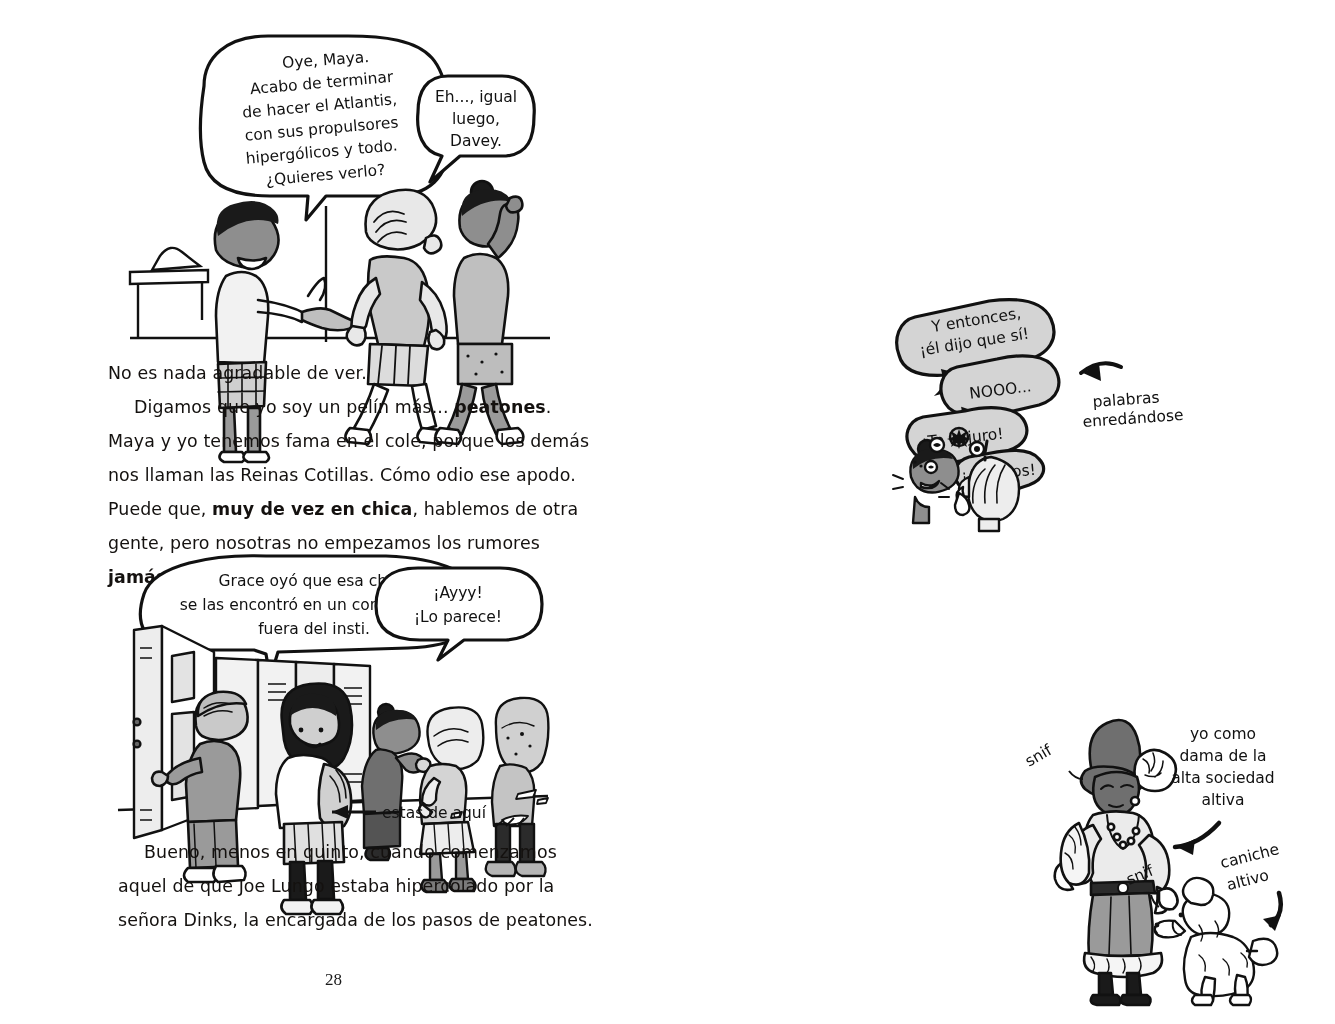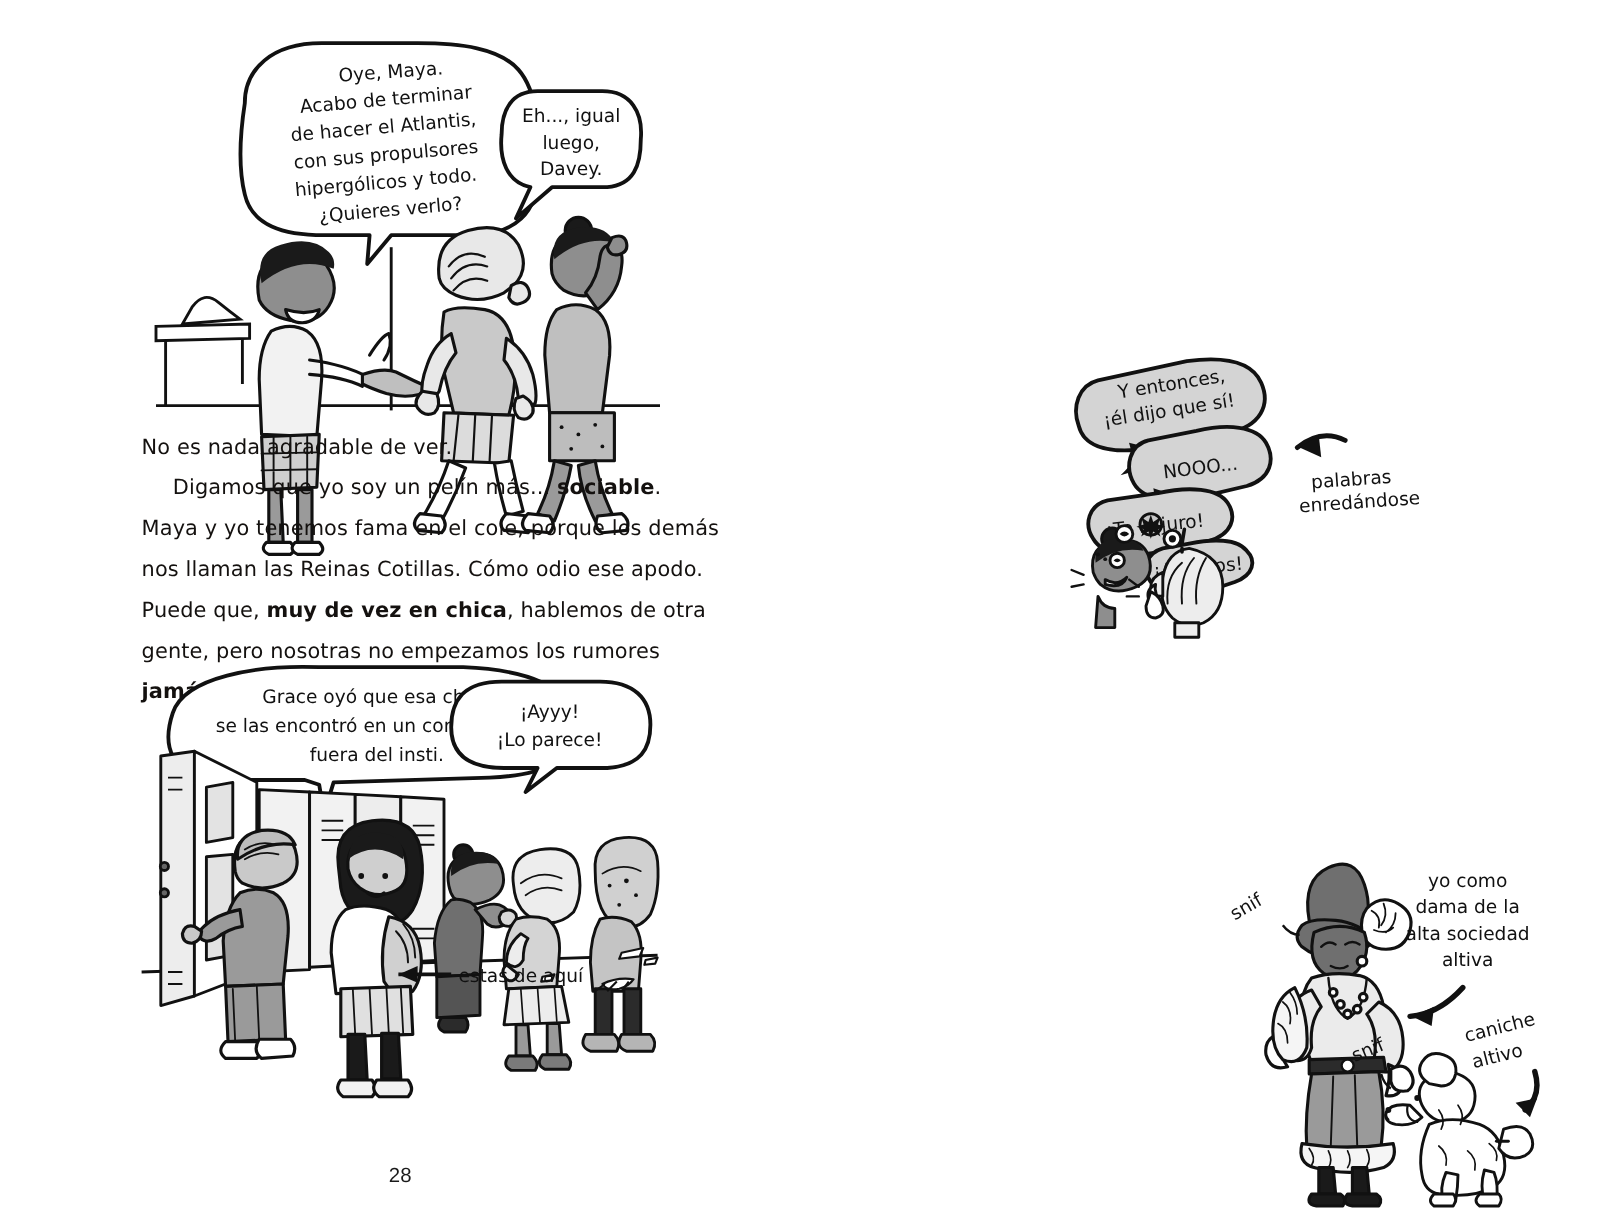--- a/index.html
+++ b/index.html
@@ -21,36 +21,36 @@
     line-height:34px;
     color:#14110f;
     letter-spacing:.1px;
   }
   .col p{margin:0;}
   .col p.ind{text-indent:26px;}
   .col b{font-weight:700;}
 
   .pagenum{
     position:absolute;bottom:34px;width:100%;text-align:center;
-    font-size:17px;color:#1a1a1a;font-family:Liberation Sans, sans-serif;
+    font-size:17px;color:#1a1a1a;font-family:Liberation Serif, serif;
   }
 
   
   .illus{position:absolute;}
   .illus svg{display:block;overflow:visible;}
 
   
   .bub-text{
     font-family:"DejaVu Sans", sans-serif;
     fill:#111;
     font-size:15.5px;
   }
 
   
-  #left-text-1{left:118px;top:356px;width:482px;}
+  #left-text-1{left:108px;top:356px;width:482px;}
   #left-text-2{left:118px;top:835px;width:482px;}
 </style>
 </head>
 <body>
 
 <div class="spread">
 
   <div class="page page-left">
 
     <div class="illus" style="left:130px;top:20px;">
@@ -139,21 +139,21 @@
           <path d="M332 364 q-4 24 -14 44 l14 6 q10 -24 14 -46 z" fill="#9a9a9a"></path>
           <path d="M366 364 q4 24 14 44 l-14 6 q-12 -24 -14 -46 z" fill="#9a9a9a"></path>
           <path d="M310 408 q-8 8 -2 14 l20 2 q6 -6 0 -14 z" fill="#fff"></path>
           <path d="M368 410 q-4 10 4 14 l20 -2 q4 -8 -4 -14 z" fill="#fff"></path>
         </g>
       </svg>
     </div>
 
     <div class="col" id="left-text-1">
       <p>No es nada agradable de ver.</p>
-      <p class="ind">Digamos que yo soy un pelín más... <b>sociable</b>. Maya y yo tenemos fama en el cole, porque los demás nos llaman las Reinas Cotillas. Cómo odio ese apodo. Puede que, <b>muy de vez en chica</b>, hablemos de otra gente, pero nosotras no empezamos los rumores <b>jamás</b>.</p>
+      <p class="ind">Digamos que yo soy un pelín más... <b>peatones</b>. Maya y yo tenemos fama en el cole, porque los demás nos llaman las Reinas Cotillas. Cómo odio ese apodo. Puede que, <b>muy de vez en chica</b>, hablemos de otra gente, pero nosotras no empezamos los rumores <b>jamás</b>.</p>
     </div>
 
     <div class="illus" style="left:118px;top:548px;">
       <svg width="430" height="290" viewBox="0 0 430 290">
 
         <g>
           <path d="M148 8 C96 6 36 16 26 46 C16 76 26 96 60 102
                    L136 102 L148 106 L152 130 L160 104 L290 100
                    C340 98 360 84 360 54 C360 24 320 10 268 8 Z" fill="#fff" stroke="#111" stroke-width="3.2" stroke-linejoin="round"></path>
         </g>
@@ -275,20 +275,23 @@
         </g>
 
         <g>
           <path d="M214 264 L258 264" stroke="#111" stroke-width="3" fill="none"></path>
           <path d="M214 264 l16 -7 l0 14 z" fill="#111"></path>
         </g>
         <text class="bub-text" x="264" y="270" font-size="17">estas de aquí</text>
       </svg>
     </div>
 
+    <div class="col" id="left-text-2">
+      <p class="ind">Bueno, menos en quinto, cuando comenzamos aquel de que Joe Lungo estaba hipercolado por la señora Dinks, la encargada de los pasos de peatones.</p>
+    </div>
 
     <div class="pagenum">28</div>
   </div>
 
   <div class="page page-right">
 
     <div class="illus" style="left:225px;top:285px;">
       <svg width="260" height="230" viewBox="0 0 260 230">
 
         <g>

